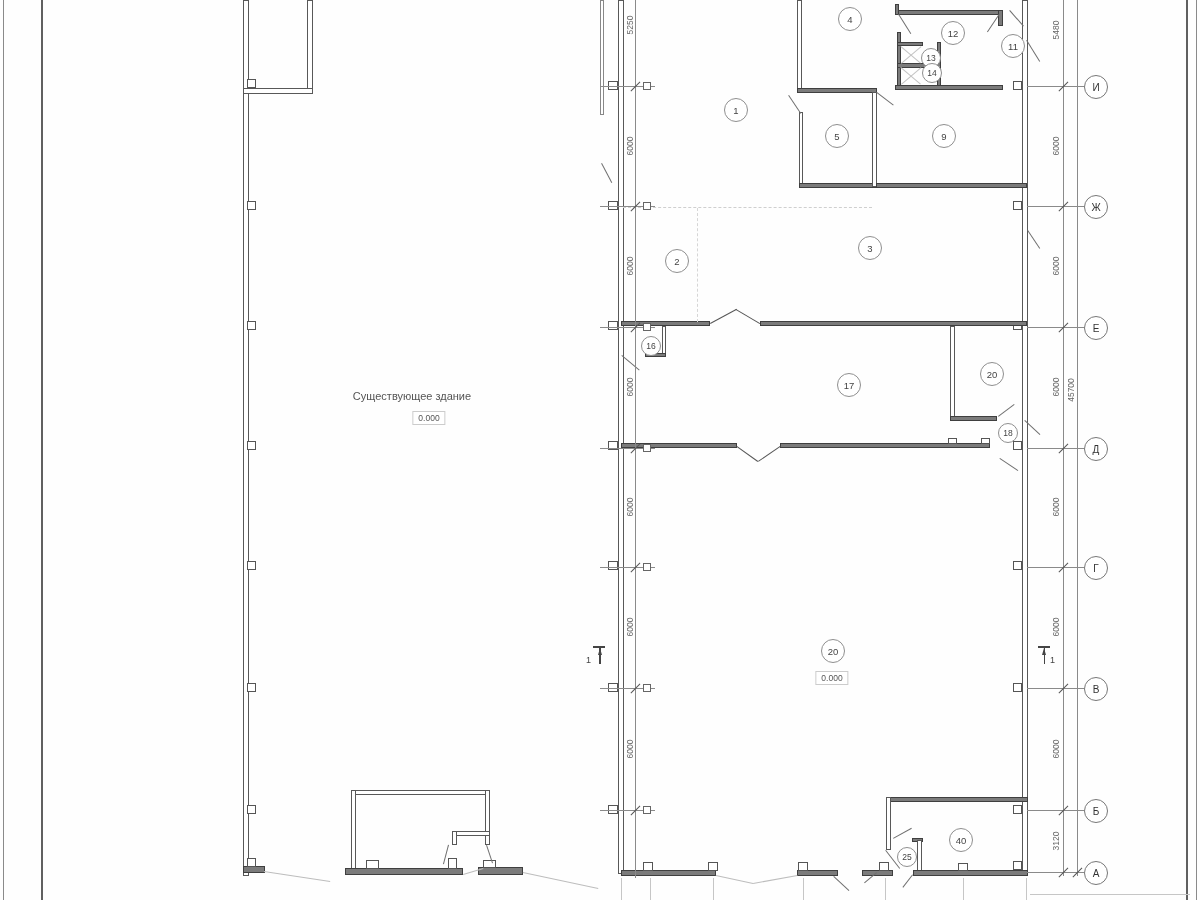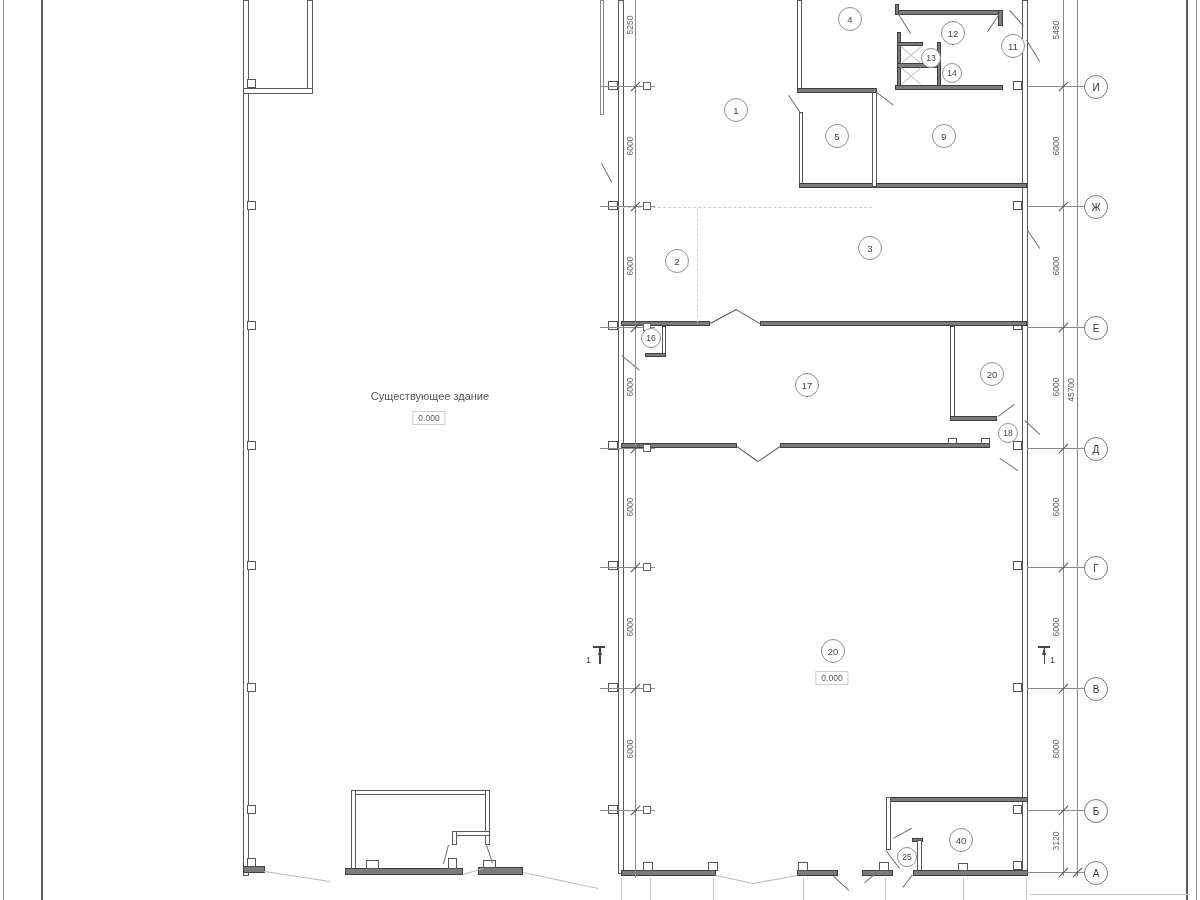--- a/index.html
+++ b/index.html
@@ -65,21 +65,21 @@
   <div class="cm" style="left:366px;top:860px;width:13px;height:9px;"></div>
   <div class="cm" style="left:448px;top:858px;width:9px;height:11px;"></div>
   <div class="cm" style="left:483px;top:860px;width:13px;height:8px;"></div>
   <div class="dg" style="left:449px;top:845px;width:19.6px;transform:rotate(104.7deg);"></div>
   <div class="dg" style="left:487px;top:845px;width:19px;transform:rotate(71.6deg);"></div>
 
   <div class="dgl" style="left:264px;top:871px;width:66.8px;transform:rotate(8.6deg);"></div>
   <div class="dgl" style="left:463px;top:874px;width:20.9px;transform:rotate(-16.7deg);"></div>
   <div class="dgl" style="left:523px;top:872px;width:76.7px;transform:rotate(12deg);"></div>
 
-  <div class="btitle" style="left:430px;top:396px;">Существующее здание</div>
+  <div class="btitle" style="left:412px;top:396px;">Существующее здание</div>
   <div class="lvl" style="left:429px;top:418px;">0.000</div>
 
   <div class="dw" style="left:618px;top:0;width:5.5px;height:874px;"></div>
   <div class="dw" style="left:600px;top:0;width:3.5px;height:115px;border-width:1px;border-color:#888;"></div>
   <div class="dw" style="left:1022px;top:0;width:5.5px;height:875px;"></div>
 
   <div class="cm" style="left:608px;top:81px;width:10px;height:9px;"></div>
   <div class="cm" style="left:608px;top:201px;width:10px;height:9px;"></div>
   <div class="cm" style="left:608px;top:321px;width:10px;height:9px;"></div>
   <div class="cm" style="left:608px;top:441px;width:10px;height:9px;"></div>
@@ -264,23 +264,23 @@
   <div class="seclbl" style="left:1050px;top:655px;">1</div>
 
   <div class="tag" style="left:724px;top:98px;">1</div>
   <div class="tag" style="left:665px;top:249px;">2</div>
   <div class="tag" style="left:858px;top:236px;">3</div>
   <div class="tag" style="left:838px;top:7px;">4</div>
   <div class="tag" style="left:825px;top:124px;">5</div>
   <div class="tag" style="left:1001px;top:34px;">11</div>
   <div class="tag" style="left:941px;top:21px;">12</div>
   <div class="tag sm" style="left:921px;top:48px;">13</div>
-  <div class="tag sm" style="left:922px;top:63px;margin-left:20px;">14</div>
+  <div class="tag sm" style="left:922px;top:63px;">14</div>
   <div class="tag" style="left:932px;top:124px;">9</div>
-  <div class="tag sm" style="left:641px;top:328px;">16</div>
-  <div class="tag" style="left:795px;top:373px;">17</div>
+  <div class="tag sm" style="left:641px;top:336px;">16</div>
+  <div class="tag" style="left:837px;top:373px;">17</div>
   <div class="tag" style="left:980px;top:362px;">20</div>
   <div class="tag sm" style="left:998px;top:423px;">18</div>
   <div class="tag" style="left:821px;top:639px;">20</div>
   <div class="tag" style="left:949px;top:828px;">40</div>
   <div class="tag sm" style="left:897px;top:847px;">25</div>
 
 </div>
 
 </body></html>

